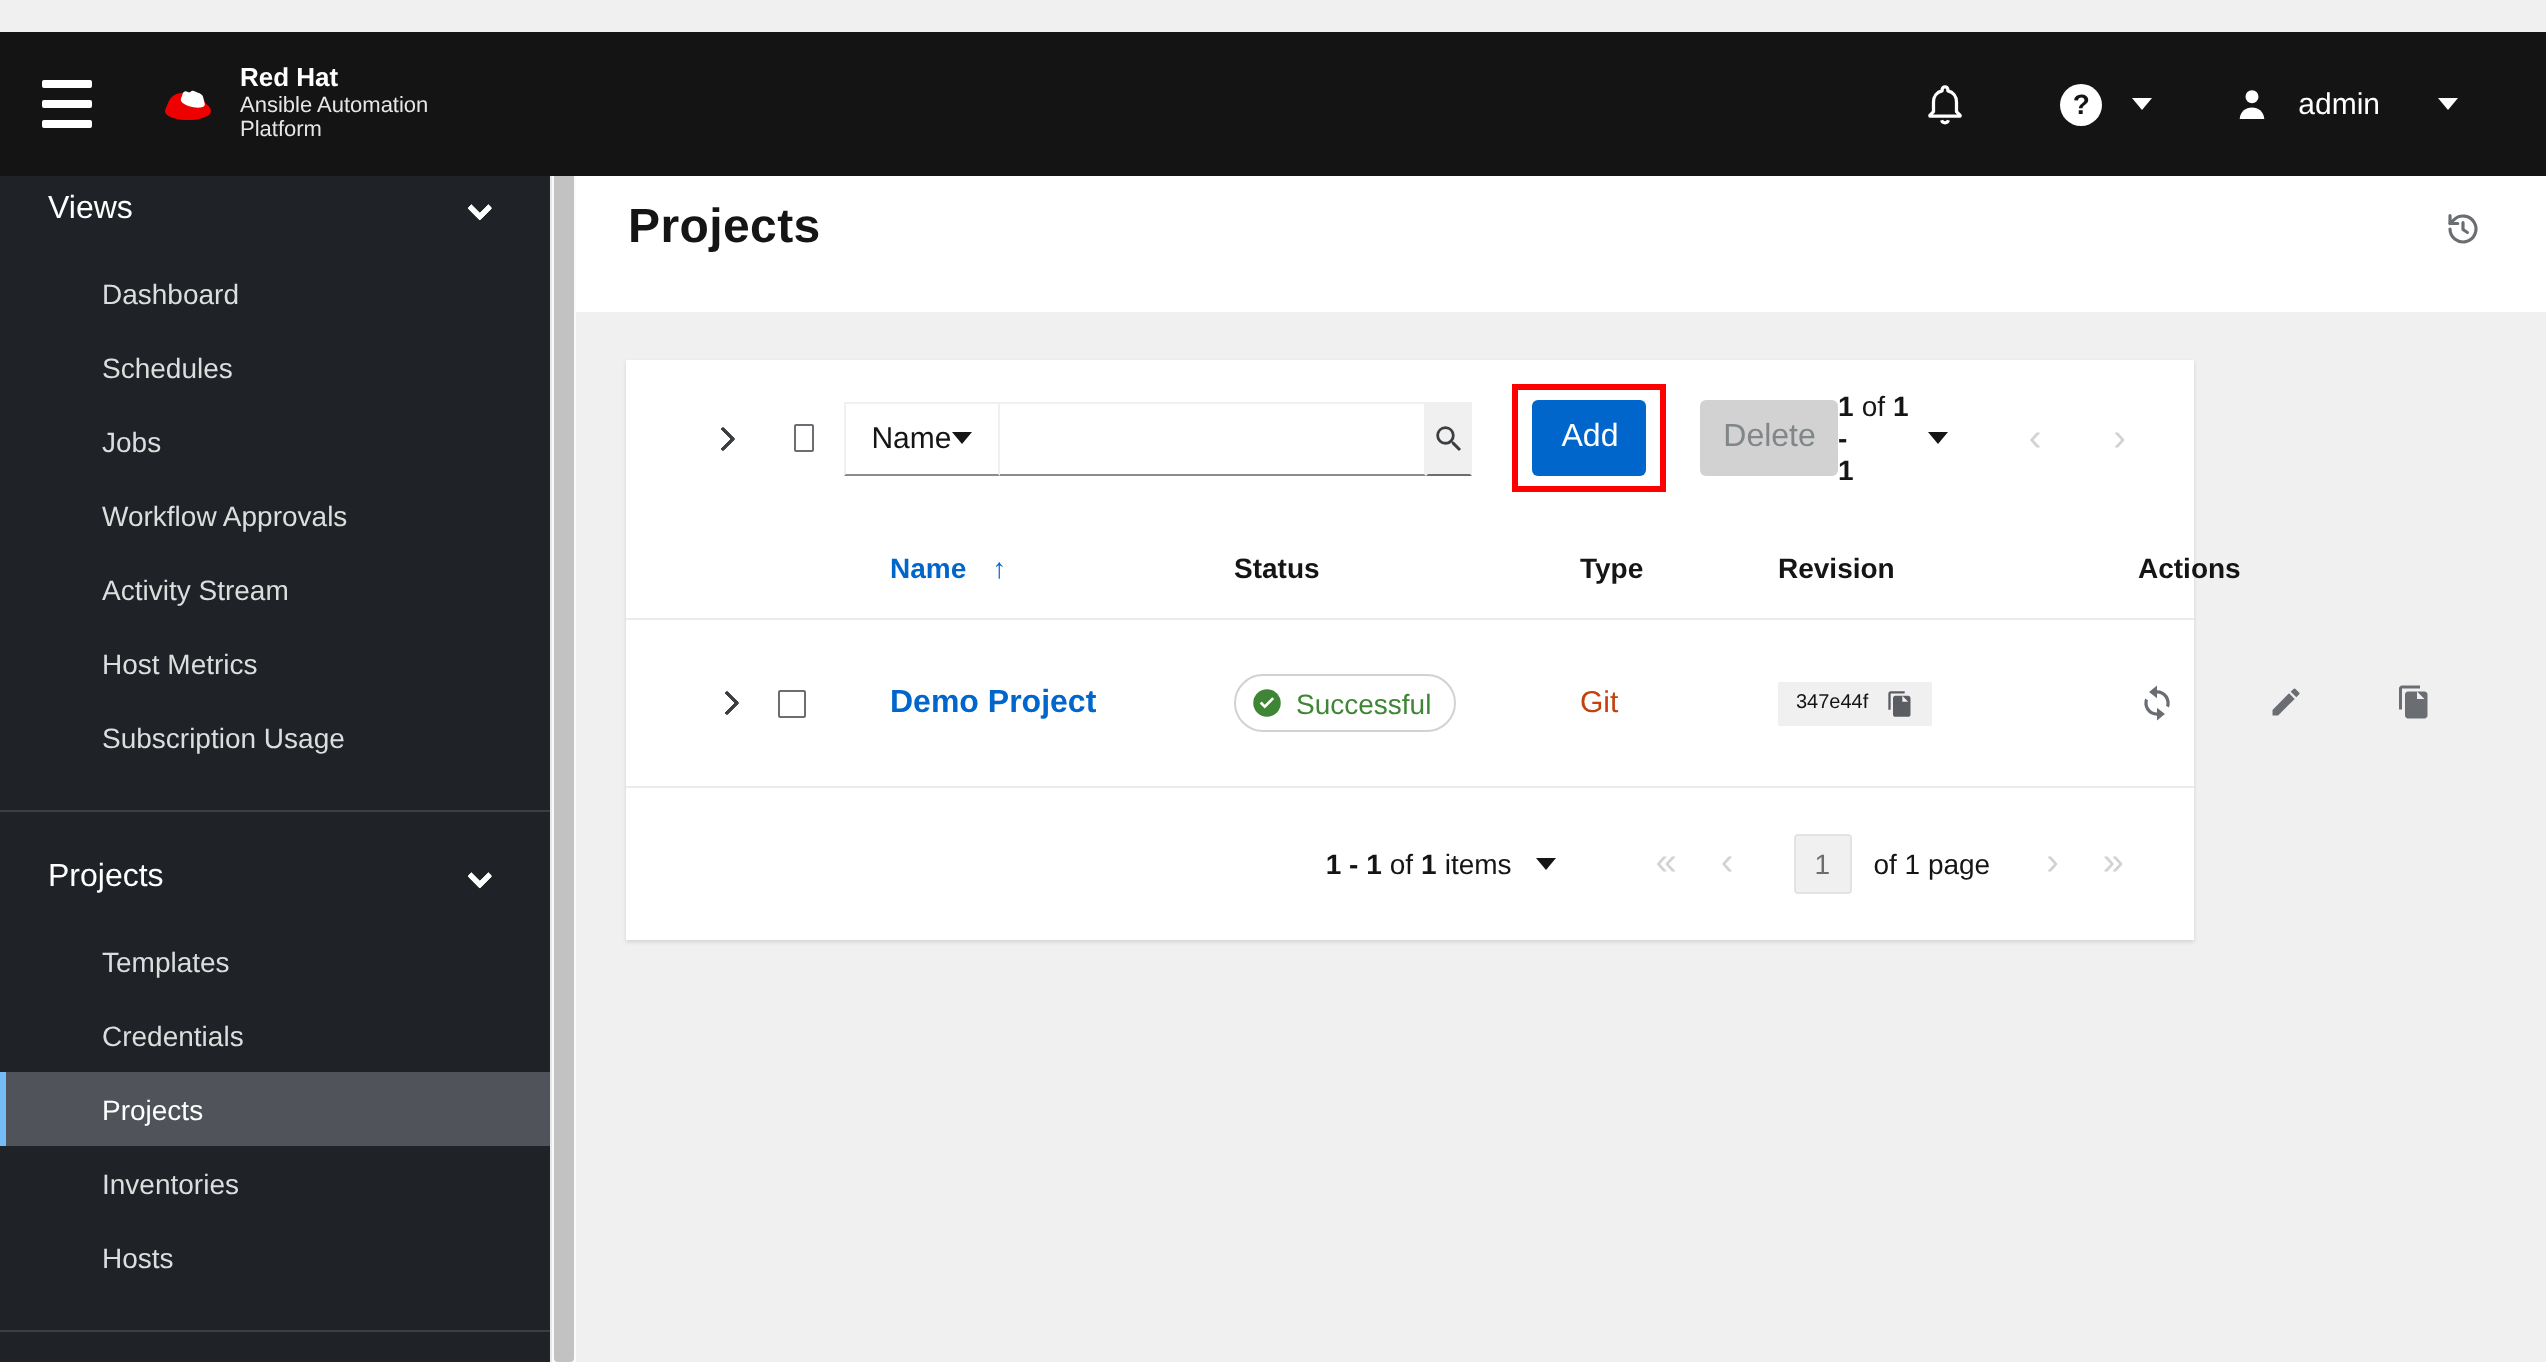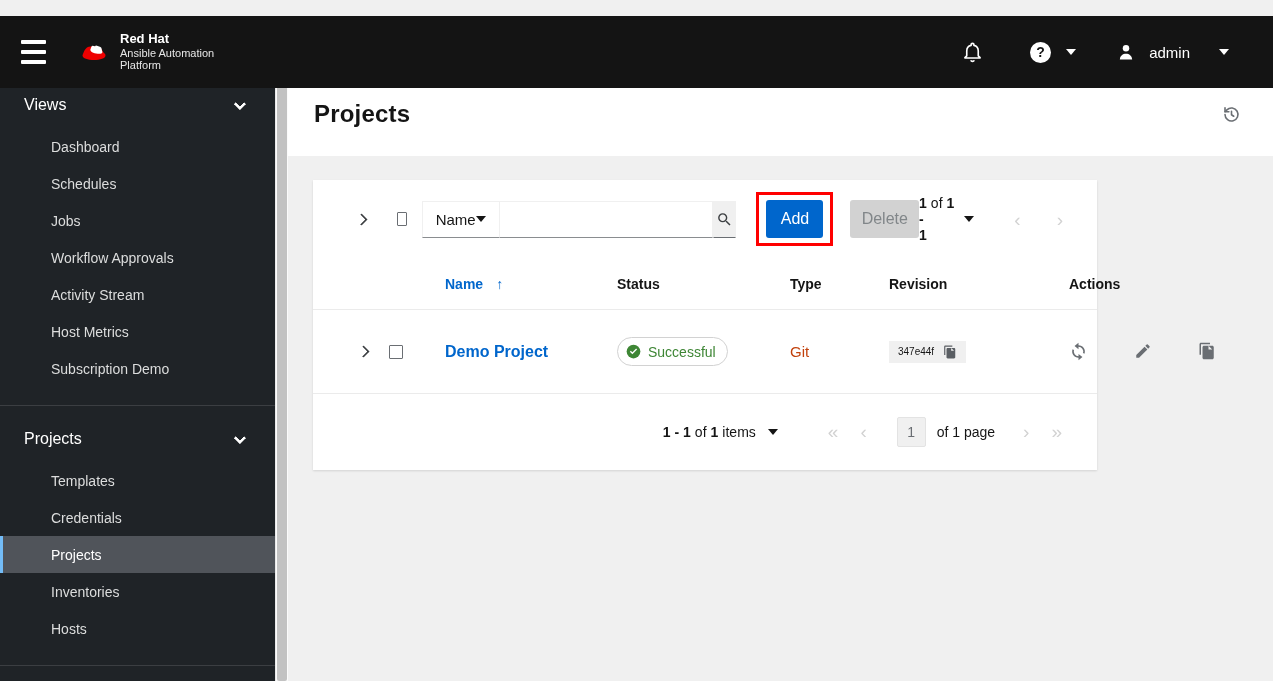--- a/index.html
+++ b/index.html
@@ -169,21 +169,21 @@
     <div class="nav-item">
         <span>Workflow Approvals</span>
       </div>
     <div class="nav-item">
         <span>Activity Stream</span>
       </div>
     <div class="nav-item">
         <span>Host Metrics</span>
       </div>
     <div class="nav-item">
-        <span>Subscription Demo</span>
+        <span>Subscription Usage</span>
       </div>
   </div>
   <div class="nav-divider"></div>
   <div class="nav-group">
     <div class="nav-group-title">
       <span>Projects</span>
       <span class="chev-down-w"></span>
     </div>
     <div class="nav-item">
         <span>Templates</span>

